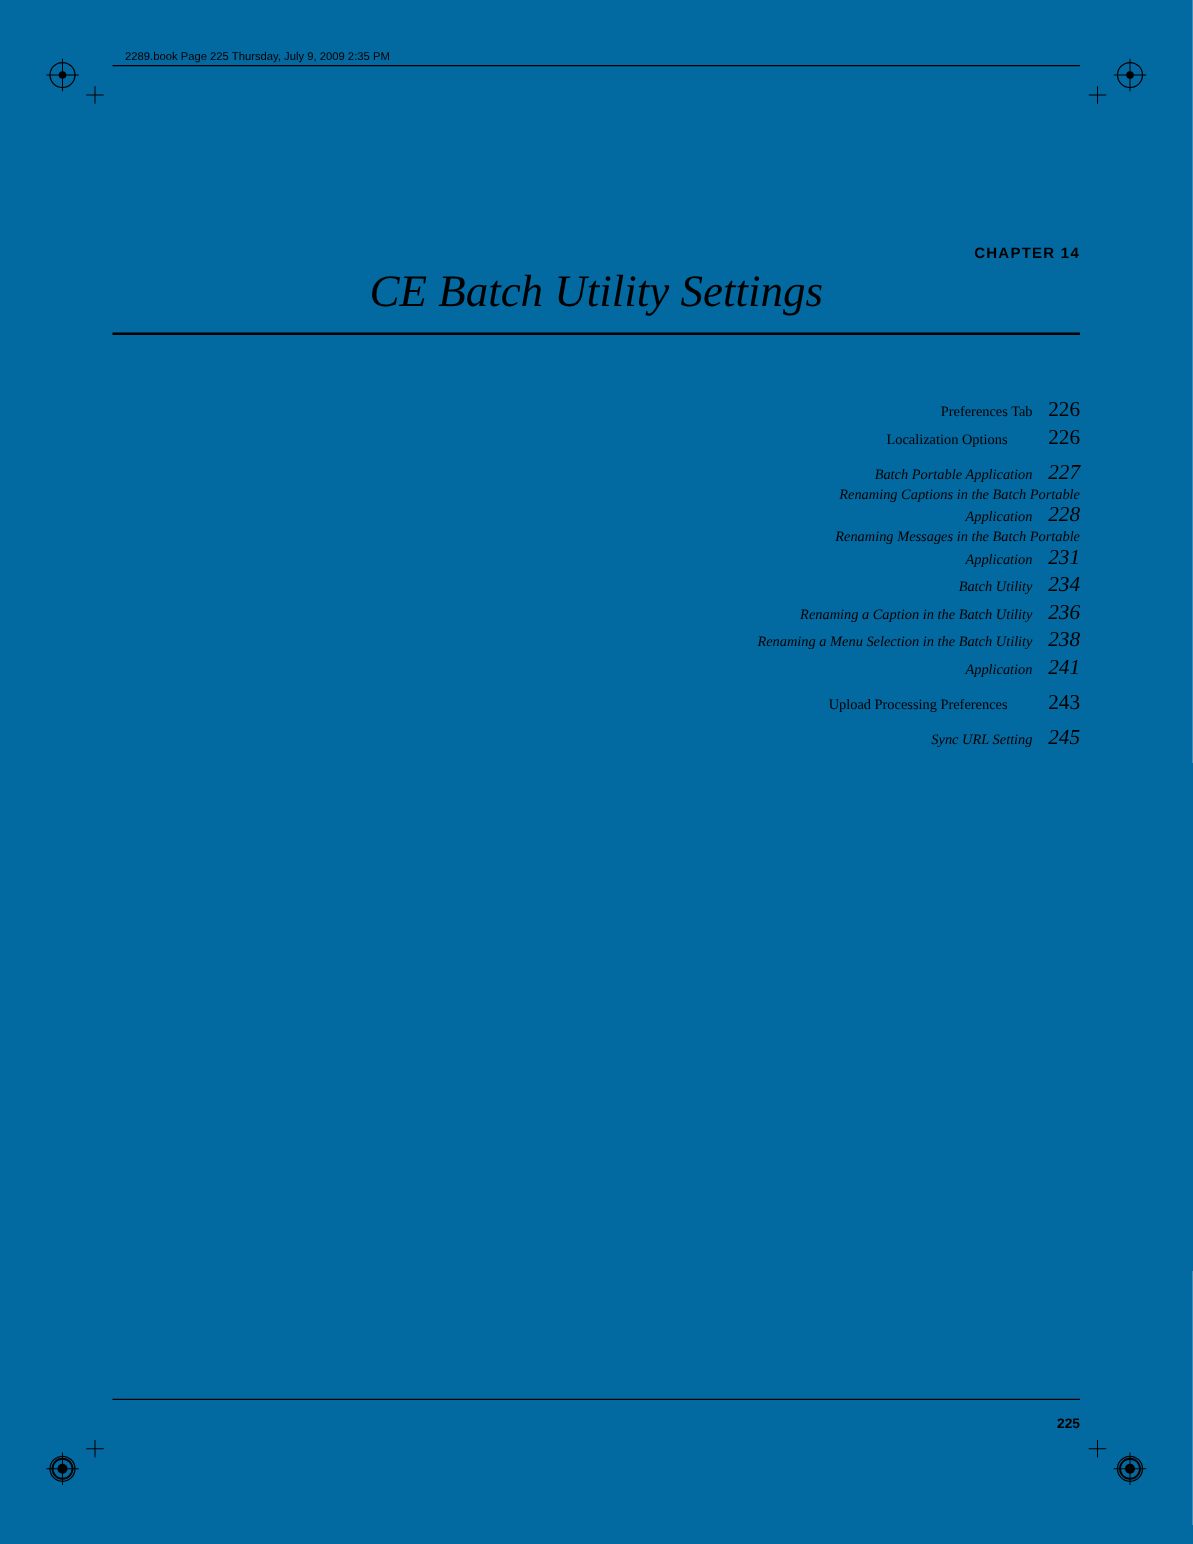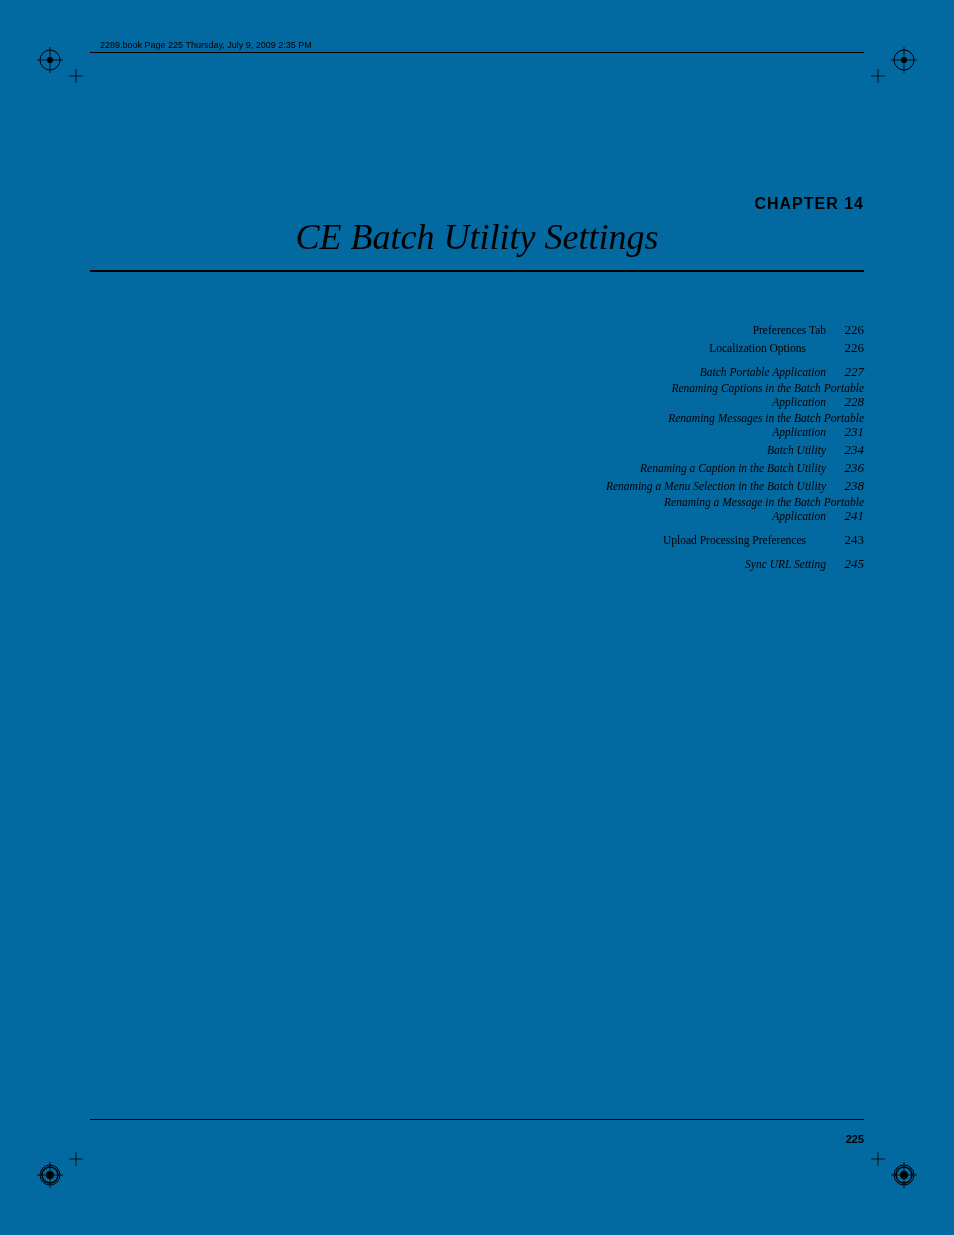--- a/index.html
+++ b/index.html
@@ -87,21 +87,21 @@
       position: absolute;
       top: 100px;
       left: 90px;
       right: 90px;
       bottom: 130px;
     }
 
     
     .chapter-label {
       text-align: right;
-      font-size: 16px;
+      font-size: 12px;
       font-family: Arial, sans-serif;
       font-weight: bold;
       letter-spacing: 1px;
       color: #000;
       margin-bottom: 5px;
       margin-top: 95px;
     }
 
     
     .chapter-title {
@@ -139,21 +139,21 @@
       font-style: normal;
       font-family: "Times New Roman", Times, serif;
     }
 
     .toc-entry-text.italic {
       font-style: italic;
       font-family: "Times New Roman", Times, serif;
     }
 
     .toc-page {
-      font-size: 13px;
+      font-size: 17px;
       color: #000;
       margin-left: 8px;
       min-width: 30px;
       text-align: right;
       flex-shrink: 0;
     }
 
     .toc-page.italic {
       font-style: italic;
     }
@@ -307,21 +307,20 @@
         <span class="toc-entry-text italic">Renaming a Caption in the Batch Utility</span>
         <span class="toc-page italic">236</span>
       </div>
 
       <div class="toc-entry">
         <span class="toc-entry-text italic">Renaming a Menu Selection in the Batch Utility</span>
         <span class="toc-page italic">238</span>
       </div>
 
       <div class="toc-entry-multiline">
-        <span class="line1 toc-entry-text italic">Renaming a Message in the Batch Portable</span>
         <div class="line2">
           <span class="toc-entry-text italic">Application</span>
           <span class="toc-page italic">241</span>
         </div>
       </div>
 
       <div class="toc-entry toc-separator" style="margin-top:8px;">
         <span class="toc-entry-text normal">Upload Processing Preferences</span>
         <span class="toc-page">243</span>
       </div>

